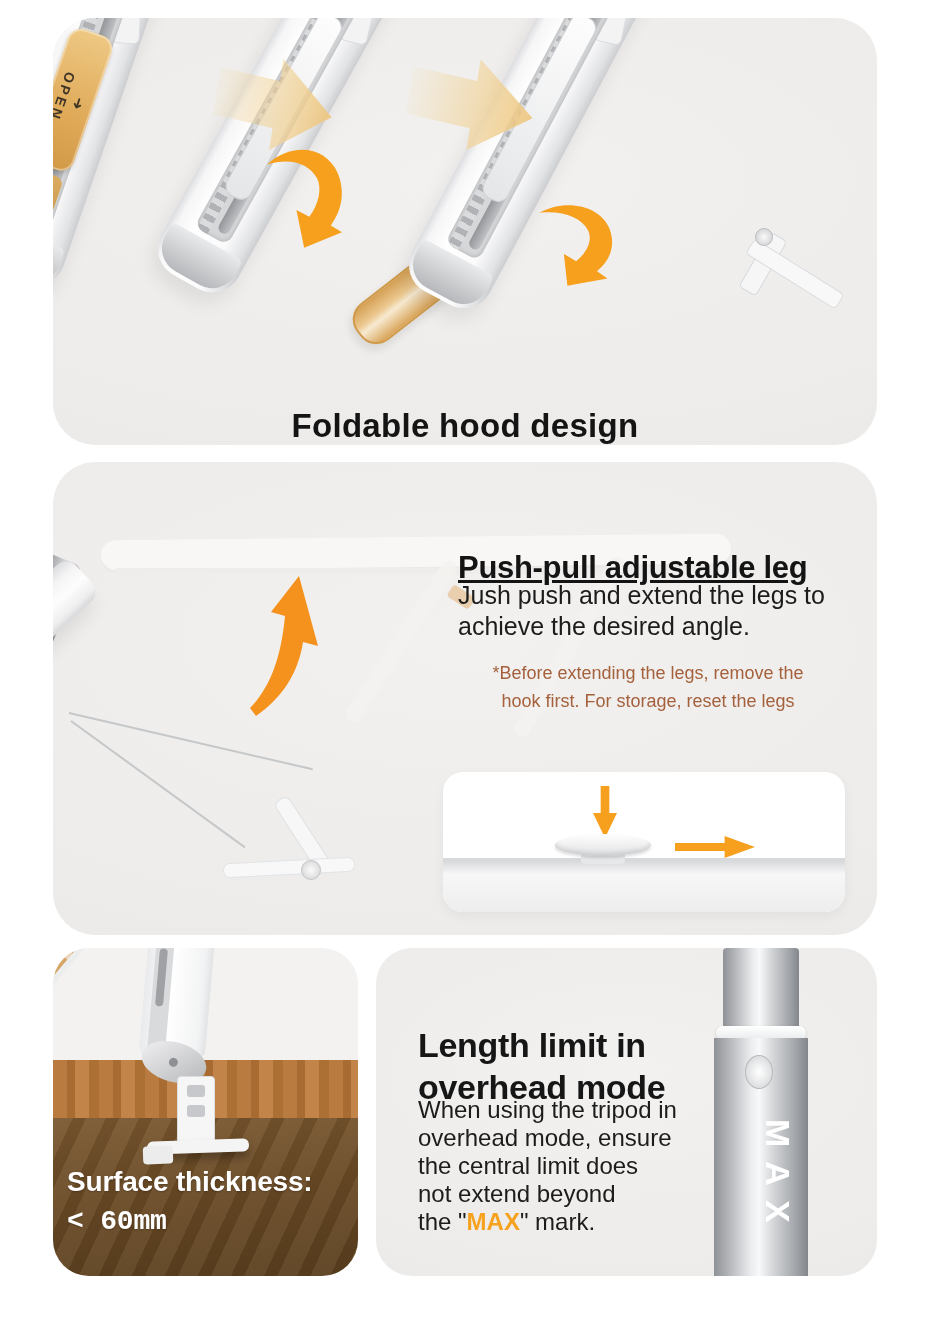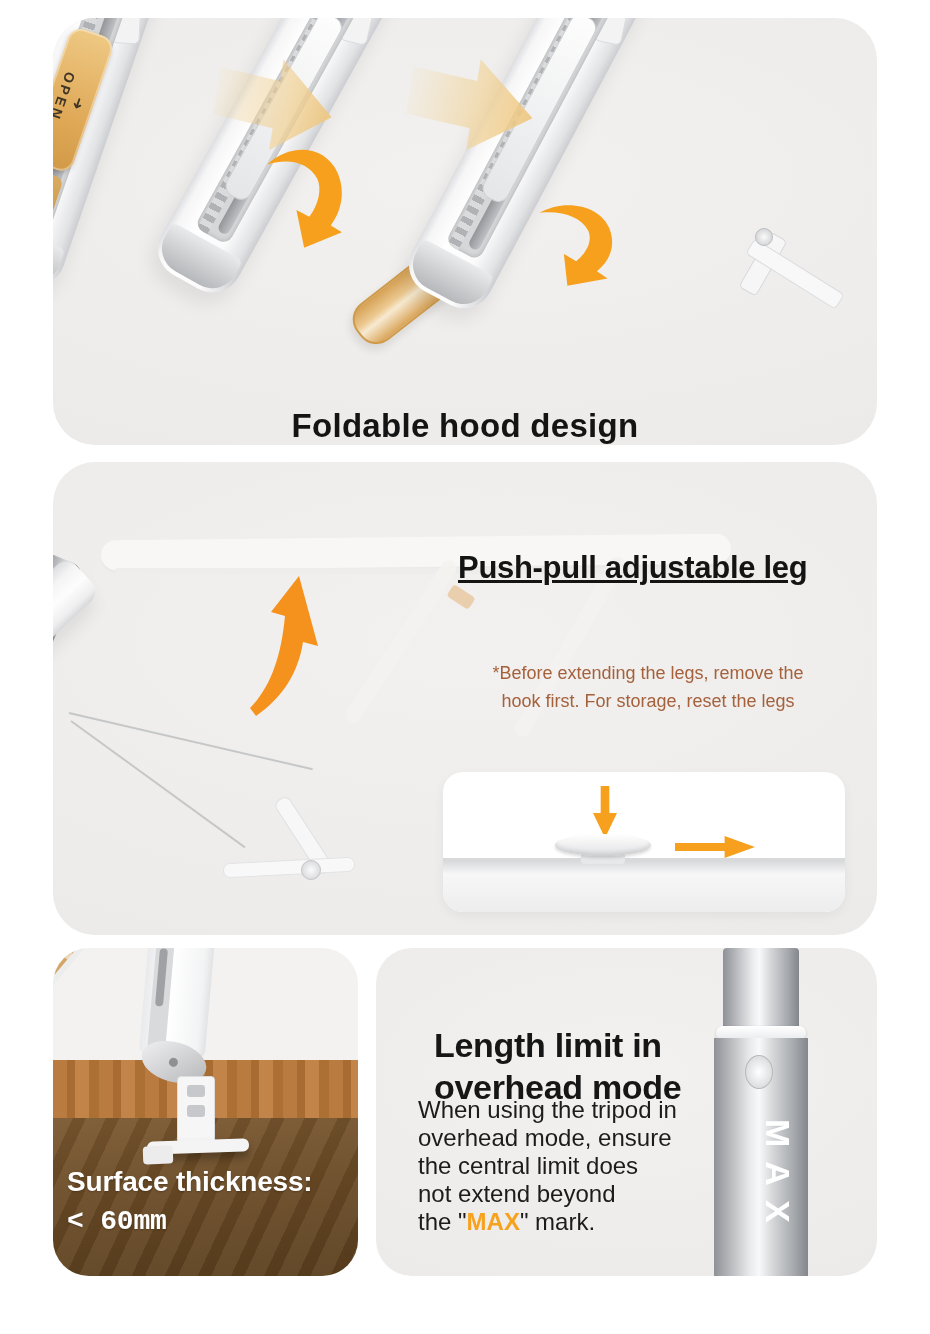--- a/index.html
+++ b/index.html
@@ -197,21 +197,21 @@
   .clamp-ladder { position:absolute; left:124px; top:128px; width:36px; height:66px; background:#f6f6f7; border:1px solid #dcdde0; border-radius:4px; }
   .clamp-ladder i { display:block; width:18px; height:12px; margin:8px auto 0; background:#c7c8cb; border-radius:3px; }
   .clamp-foot { position:absolute; left:94px; top:192px; width:102px; height:13px; background:#f4f4f5; border-radius:6px; transform:rotate(-2deg); box-shadow:0 6px 8px rgba(0,0,0,0.30); }
   .clamp-lip  { position:absolute; left:90px; top:198px; width:30px; height:18px; background:#ececed; border-radius:4px; transform:rotate(-2deg); }
   .surface-label {
     position:absolute; left:14px; font-size:28px; font-weight:bold; color:#ffffff;
     letter-spacing:-0.2px; text-shadow:0 1px 2px rgba(0,0,0,0.25);
   }
 
   
-  .len-title { position:absolute; left:42px; top:48px; font-size:34px; font-weight:bold; color:#161616; line-height:42px; letter-spacing:-0.3px;margin-left:16px; }
+  .len-title { position:absolute; left:42px; top:48px; font-size:34px; font-weight:bold; color:#161616; line-height:42px; letter-spacing:-0.3px; }
   .len-body  { position:absolute; left:42px; top:148px; width:292px; font-size:24px; line-height:28px; color:#1c1c1c; }
   .len-max   { color:#F7A21F; font-weight:bold; }
   .pole-upper {
     position:absolute; left:347px; top:0; width:76px; height:84px;
     background:linear-gradient(90deg,#8e9196 0%,#b9bbbe 18%,#e9eaec 38%,#f8f9fa 48%,#d6d8da 62%,#a6a9ad 85%,#83868b 100%);
     border-radius:4px 4px 0 0;
   }
   .pole-ring {
     position:absolute; left:340px; top:78px; width:90px; height:14px; border-radius:7px;
     background:linear-gradient(180deg,#ffffff,#e9eaec); box-shadow:0 1px 3px rgba(0,0,0,0.18);
@@ -300,20 +300,24 @@
     </div>
     <div class="leg-stem"></div>
     <div class="leg-foot"></div>
     <div class="leg-hinge"></div>
 
     <svg class="abs" style="left:197px; top:106px;" width="80" height="152" viewBox="0 0 80 152">
       <path fill="#F5921E" d="M6 148 C32 130 48 106 53 74 L68 78 L49 8 L21 44 L35 48 C31 90 20 120 0 140 Z"></path>
     </svg>
 
     <h2 class="leg-title">Push-pull adjustable leg</h2>
+    <div class="leg-body">
+      <div>Jush push and extend the legs to</div>
+      <div>achieve the desired angle.</div>
+    </div>
     <div class="leg-note">
       <div>*Before extending the legs, remove the</div>
       <div>hook first. For storage, reset the legs</div>
     </div>
 
     <div class="inset">
       <div class="surface"></div>
       <div class="arrow-down"></div>
       <div class="knob-stem"></div>
       <div class="knob"></div>

